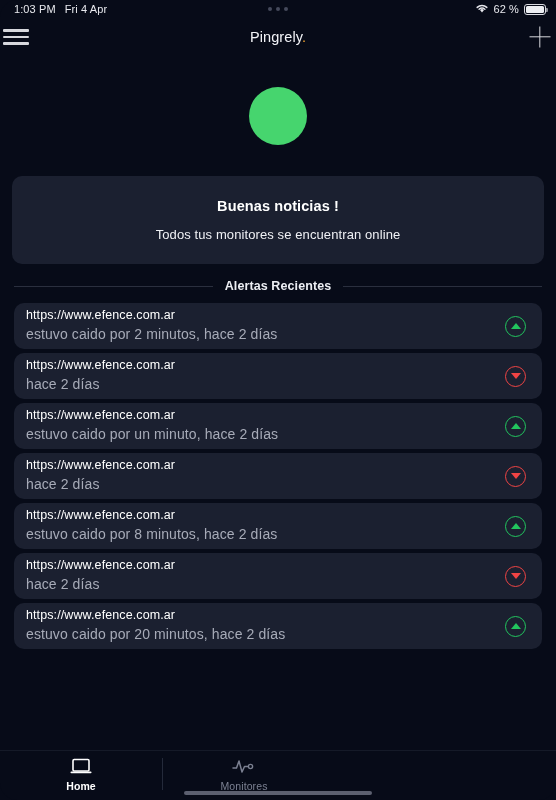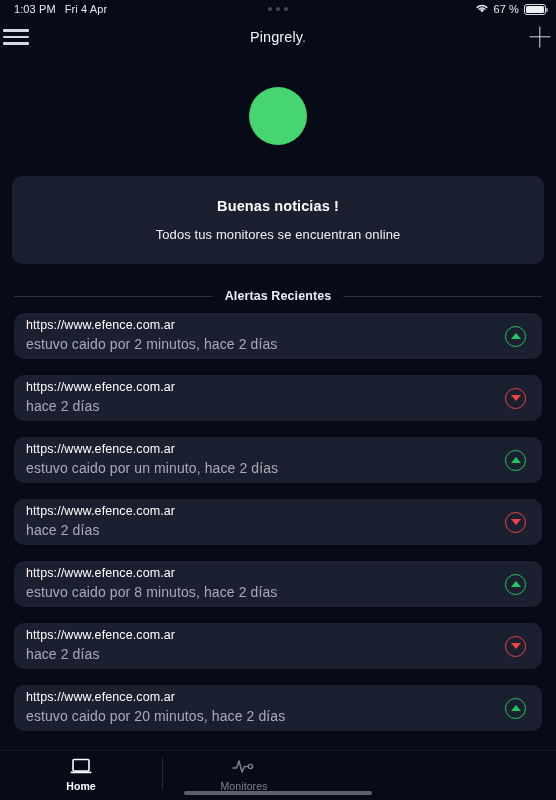--- a/index.html
+++ b/index.html
@@ -184,21 +184,21 @@
     letter-spacing: 0.1px;
   }
 
   
   .section-head {
     display: flex;
     align-items: center;
     gap: 12px;
     padding: 10px 14px;
     flex: 0 0 34px;
-    margin-top: 15px;
+    margin-top: 5px;
   }
   .section-head .rule {
     flex: 1;
     height: 1px;
     background: #2a2f3e;
   }
   .section-head .label {
     font-size: 12.5px;
     font-weight: bold;
     color: #eceef3;
@@ -206,21 +206,21 @@
     white-space: nowrap;
   }
 
   
   .alerts {
     flex: 1 1 auto;
     padding: 0 14px;
     overflow: hidden;
     display: flex;
     flex-direction: column;
-    gap: 16px;
+    gap: 4px;
   }
   .alert-row {
     flex: 0 0 46px;
     background: #1b2030;
     border-radius: 10px;
     display: flex;
     align-items: center;
     padding: 0 16px 0 12px;
     cursor: pointer;
   }
@@ -321,21 +321,21 @@
         <i></i>
     </div>
     <div class="status-right">
       <span class="wifi-icon">
         <svg width="14" height="11" viewBox="0 0 14 11">
           <path d="M7 9.4 L9 6.9 A3.1 3.1 0 0 0 5 6.9 Z" fill="#e8e9ee"></path>
           <path d="M2.2 4.4 A7.2 7.2 0 0 1 11.8 4.4" stroke="#e8e9ee" stroke-width="1.5" fill="none" stroke-linecap="round"></path>
           <path d="M4.1 6.3 A4.5 4.5 0 0 1 9.9 6.3" stroke="#e8e9ee" stroke-width="1.4" fill="none" stroke-linecap="round"></path>
         </svg>
       </span>
-      <span>67 %</span>
+      <span>62 %</span>
       <span class="battery">
           <i></i>
         </span>
     </div>
   </div>
 
   <div class="app-header">
     <div class="hamburger">
       <span></span>
         <span></span>

